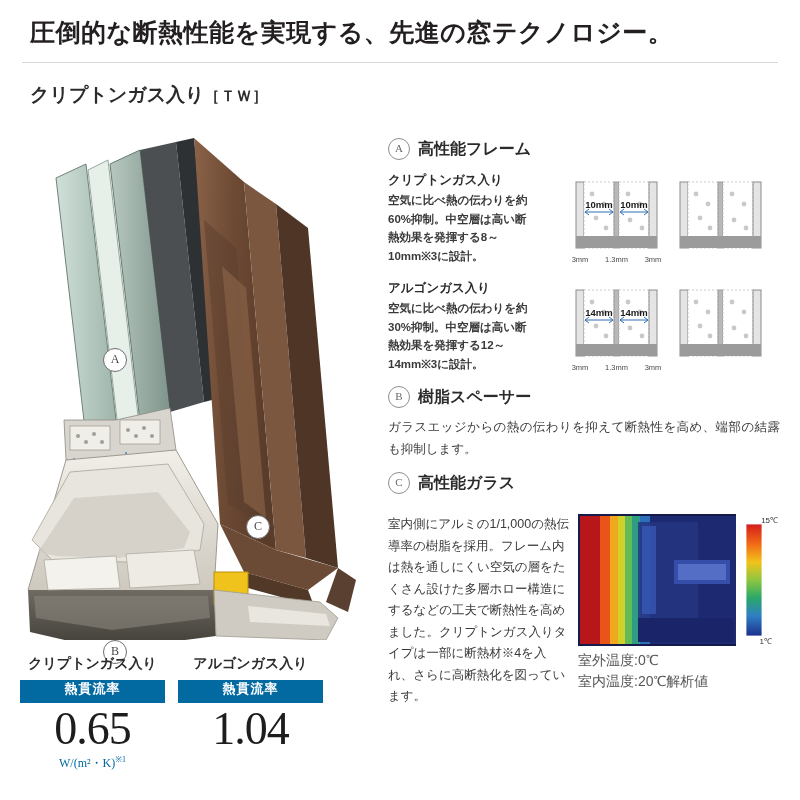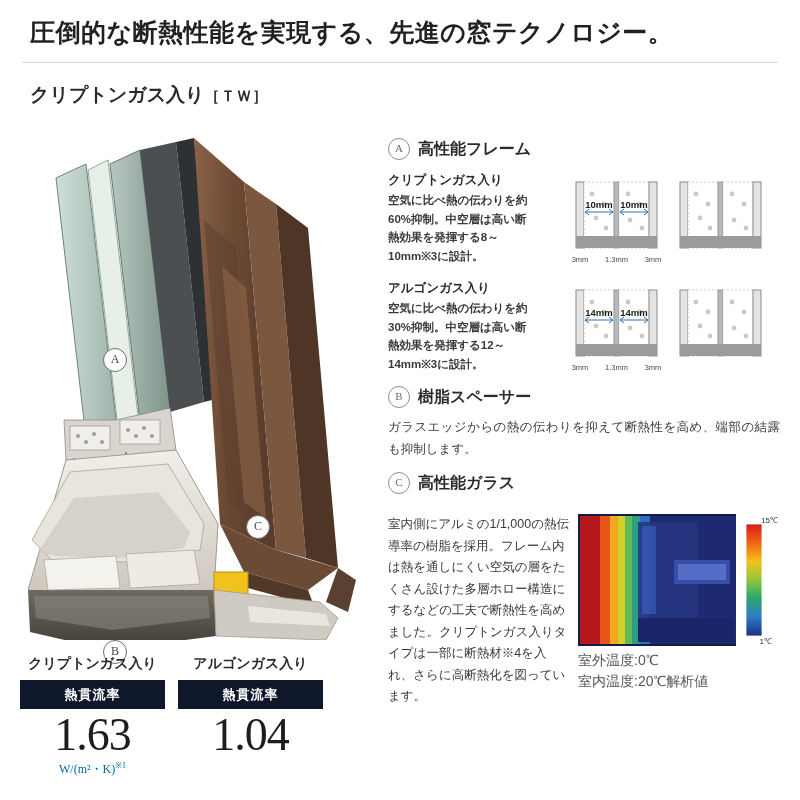--- a/index.html
+++ b/index.html
@@ -88,25 +88,25 @@
   #valbox-krypton { left: 20px; top: 655px; }
   #valbox-argon   { left: 178px; top: 655px; }
   .valbox .gas-name {
     font-size: 14px;
     font-weight: bold;
     color: #2b2b2b;
     white-space: nowrap;
   }
   .valbox .band {
     margin-top: 7px;
-    background: #0f172a;
+    background: #0369a1;
     color: #ffffff;
     font-size: 13px;
     font-weight: bold;
-    padding: 6px 0 5px;
+    padding: 0 0 5px;
     letter-spacing: 1px;
   }
   .valbox .value {
     font-size: 46px;
     font-weight: normal;
     line-height: 1.12;
     font-family: "Liberation Serif", serif;
     color: #1d1d1d;
     letter-spacing: -1px;
   }
@@ -290,21 +290,21 @@
     </svg>
 
     <div class="badge" id="badge-a">A</div>
     <div class="badge" id="badge-b">B</div>
     <div class="badge" id="badge-c">C</div>
   </div>
 
   <div class="valbox" id="valbox-krypton">
     <div class="gas-name">クリプトンガス入り</div>
     <div class="band">熱貫流率</div>
-    <div class="value">1.63</div>
+    <div class="value">0.65</div>
     <div class="unit">
       <span>W/(m²・K)</span><sup>※1</sup>
     </div>
   </div>
 
   <div class="valbox" id="valbox-argon">
     <div class="gas-name">アルゴンガス入り</div>
     <div class="band">熱貫流率</div>
     <div class="value">1.04</div>
   </div>

